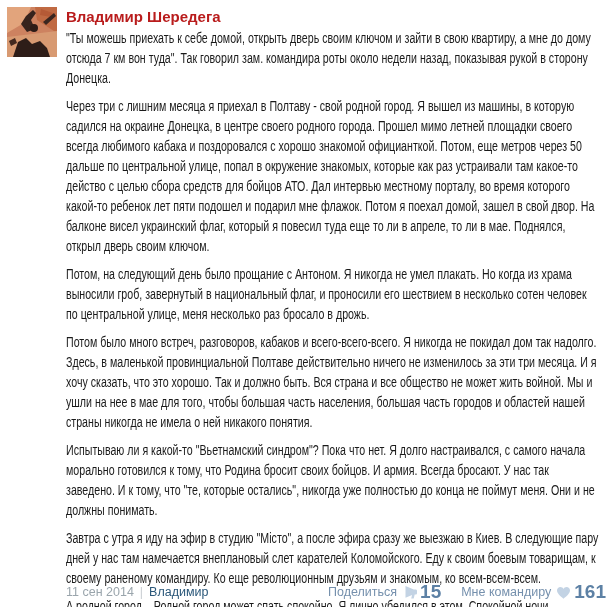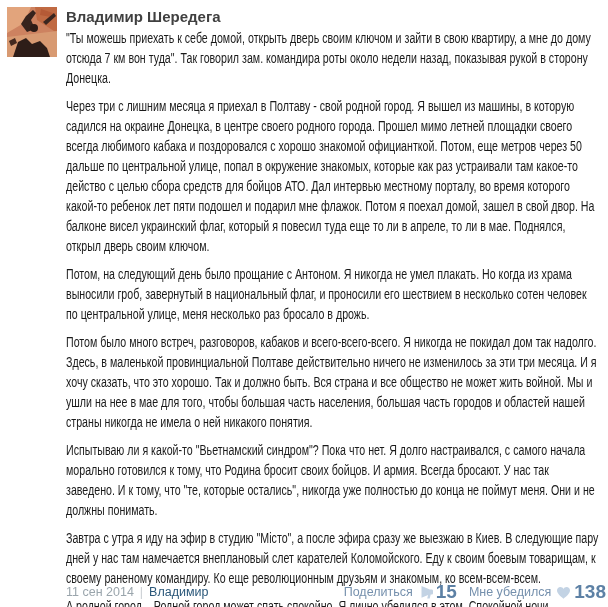--- a/index.html
+++ b/index.html
@@ -24,21 +24,21 @@
   .content {
     position: absolute;
     left: 66px;
     top: 8px;
     width: 534px;
   }
   .author {
     display: inline-block;
     font-size: 15px;
     font-weight: bold;
-    color: #404040;
+    color: #b91c1c;
     text-decoration: none;
     line-height: 18px;
     margin-bottom: 2px;
     cursor: pointer;
   }
   .text-scale {
     width: 703px;               
     transform: scaleX(0.76);
     transform-origin: 0 0;
   }
@@ -60,21 +60,21 @@
     font-size: 12.5px;
   }
   .footer-left { display: flex; align-items: center; }
   .date { color: #9aa5ac; }
   .divider { color: #c9ced3; margin: 0 6px; }
   .reply {
     color: #2b587a;
     text-decoration: none;
     cursor: pointer;
   }
-  .footer-right { display: flex; align-items: center; }
+  .footer-right { display: flex; align-items: center; gap: 8px; }
   .action {
     display: flex;
     align-items: center;
     text-decoration: none;
     cursor: pointer;
   }
   .action + .action { margin-left: 12px; }
   .action-label { color: #7590ad; }
   .action-icon { margin: 2px 3px 0 5px; }
   .action-count {
@@ -126,22 +126,22 @@
       <a class="action" href="#">
         <span class="action-label">Поделиться</span>
         <svg class="action-icon" width="15" height="13" viewBox="0 0 15 13">
           <g transform="translate(15,0) scale(-1,1)" fill="#c3d3e4">
             <path d="M11.5 0 L3.2 3.4 H1.3 C0.6 3.4 0 4 0 4.7 V7.3 C0 8 0.6 8.6 1.3 8.6 H2.3 L3.3 12.6 H5.8 L4.9 8.9 L11.5 11.7 Z"></path>
           </g>
         </svg>
         <b class="action-count">15</b>
       </a>
       <a class="action" href="#">
-        <span class="action-label">Мне убедился</span>
+        <span class="action-label">Мне командиру</span>
         <svg class="action-icon" width="15" height="13" viewBox="0 0 16 14">
           <path d="M8 13.6 C8 13.6 1 8.9 1 4.9 C1 2.8 2.7 1.2 4.7 1.2 C6.1 1.2 7.4 2 8 3.2 C8.6 2 9.9 1.2 11.3 1.2 C13.3 1.2 15 2.8 15 4.9 C15 8.9 8 13.6 8 13.6 Z" fill="#c3d3e4"></path>
         </svg>
-        <b class="action-count">138</b>
+        <b class="action-count">161</b>
       </a>
     </div>
   </div>
 
 </div>
 
 </body></html>

